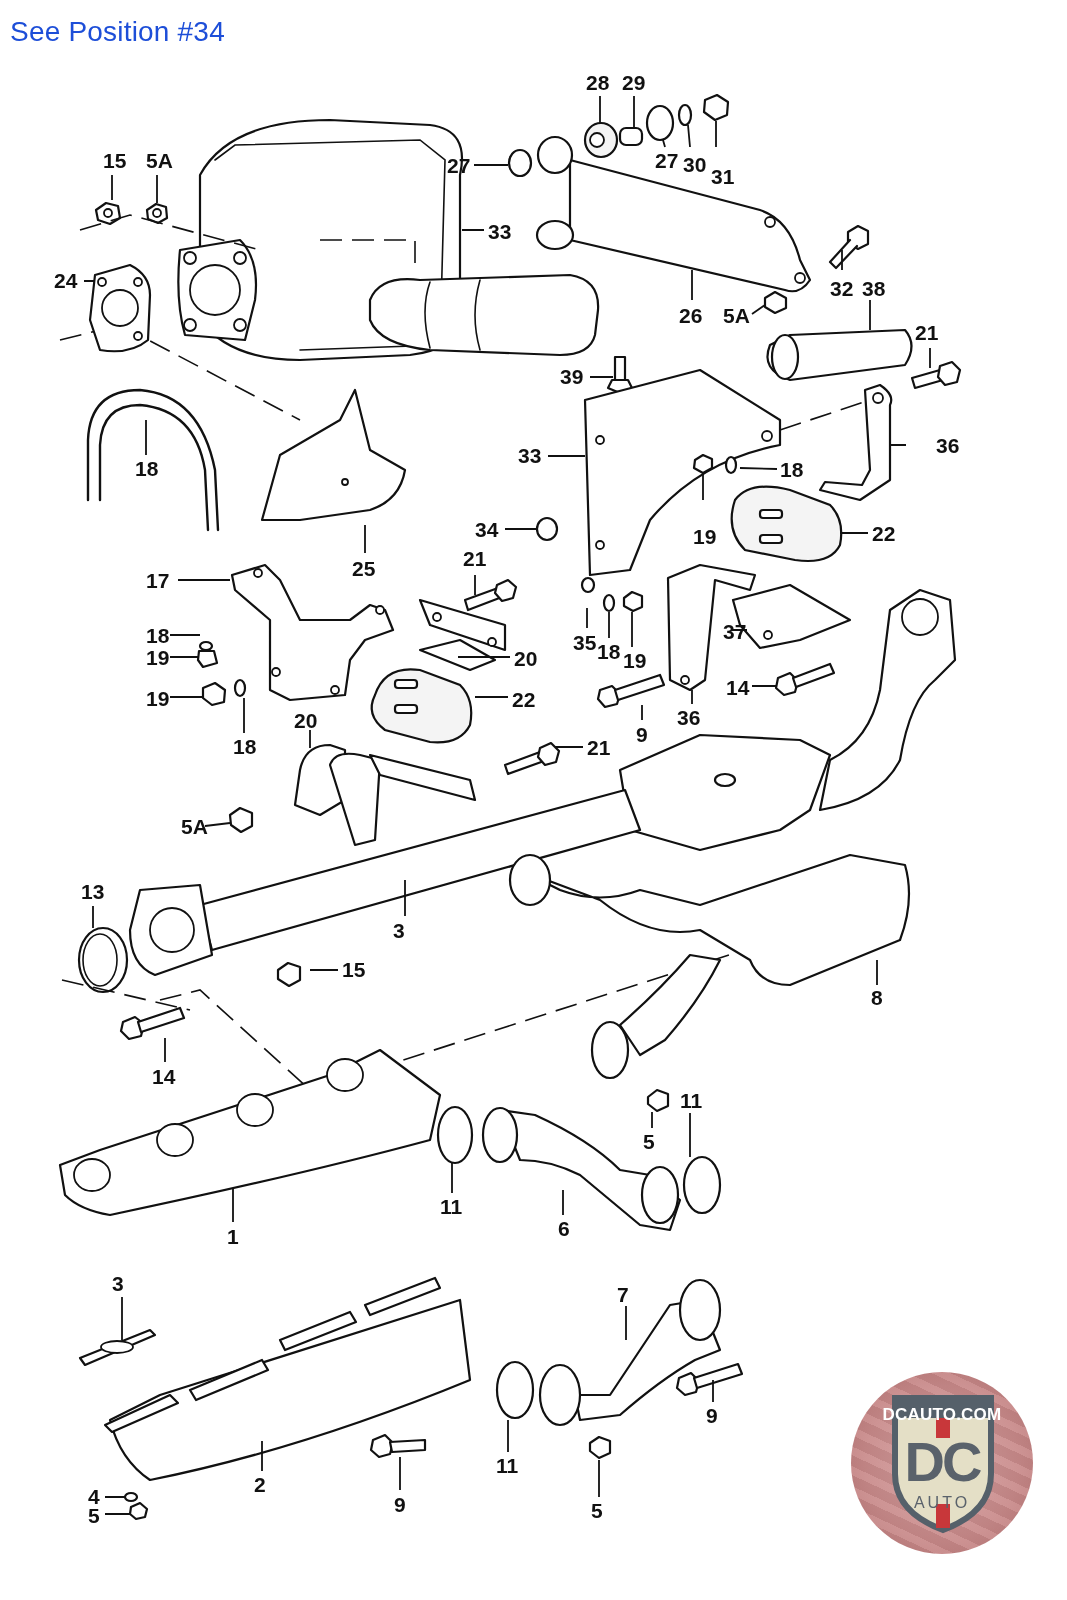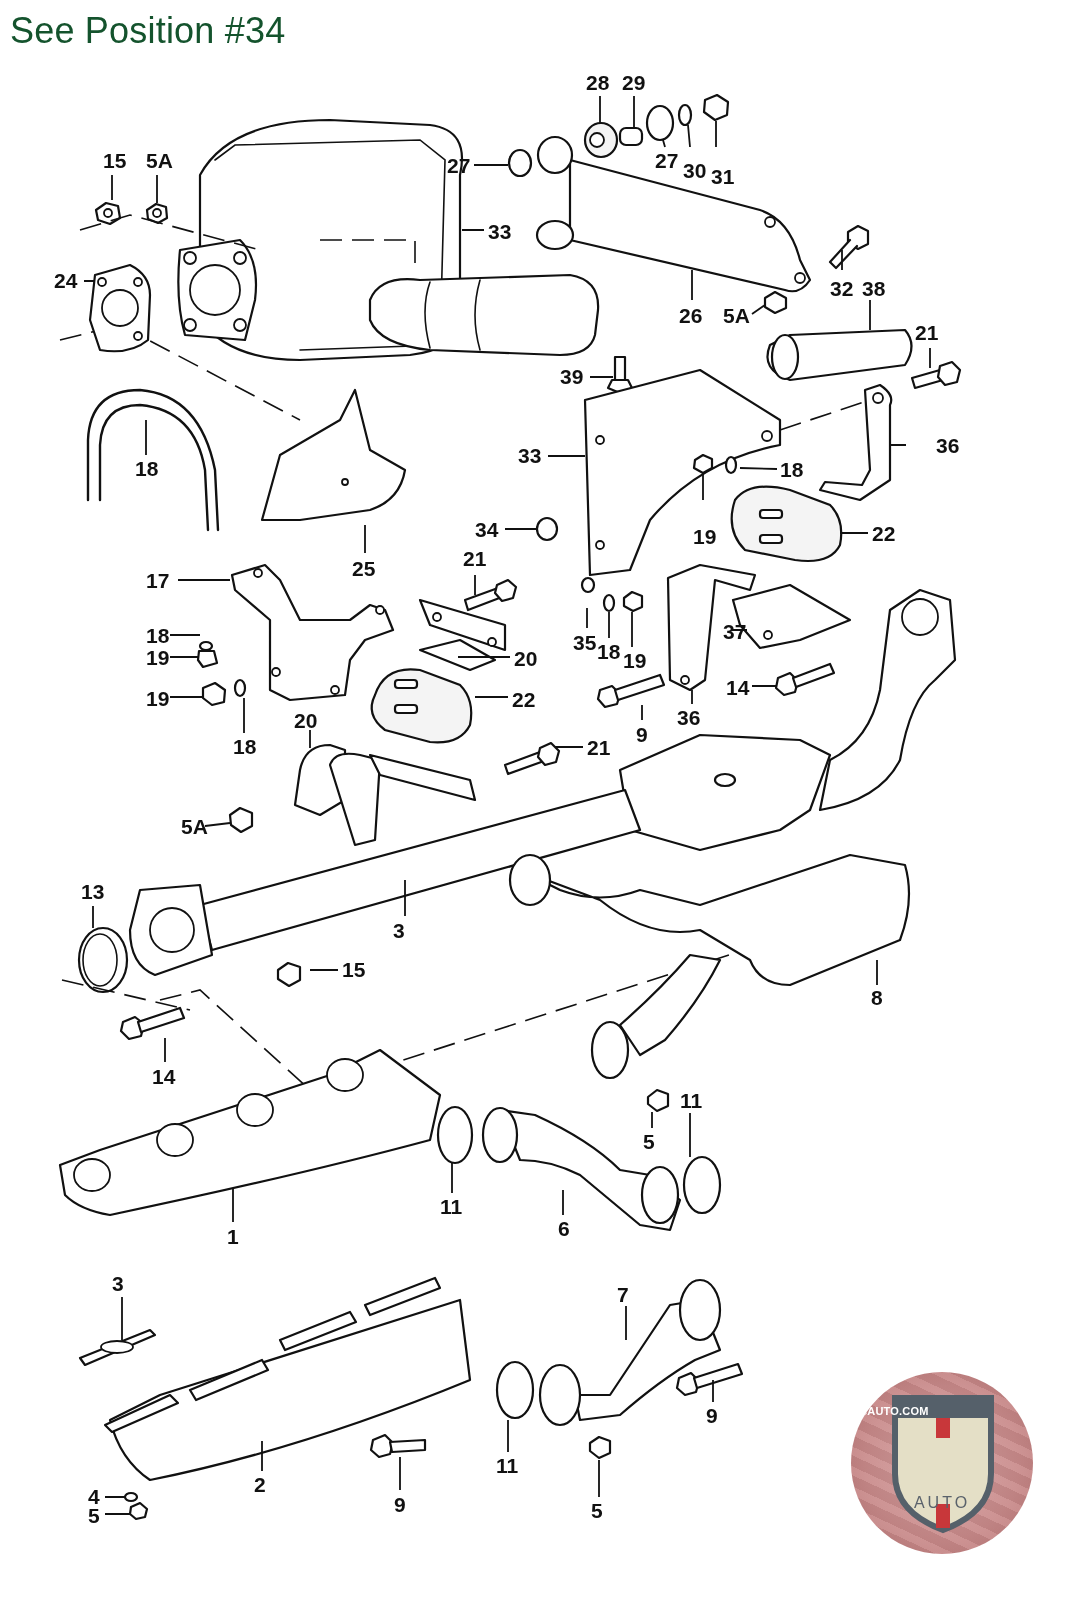--- a/index.html
+++ b/index.html
@@ -1,29 +1,29 @@
 <!DOCTYPE html>
 <html><head>
 <meta charset="utf-8">
 <style>
   html, body { margin:0; padding:0; background:#ffffff; }
   body { width:1067px; height:1600px; position:relative; overflow:hidden; font-family:"Liberation Sans", sans-serif; }
-  .title { position:absolute; left:10px; top:10px; font-size:36px; color:#14532d; letter-spacing:0.2px; }
+  .title { position:absolute; left:10px; top:16px; font-size:28px; color:#1d4ed8; letter-spacing:0.2px; }
   svg.diagram { position:absolute; left:0; top:0; width:1067px; height:1600px; }
   .part { fill:#ffffff; stroke:#111; stroke-width:2.2; stroke-linejoin:round; stroke-linecap:round; }
   .thin { fill:none; stroke:#111; stroke-width:1.6; stroke-linecap:round; }
   .dash { fill:none; stroke:#111; stroke-width:1.6; stroke-dasharray:22 10; }
   .leader { stroke:#111; stroke-width:1.8; fill:none; }
   .hole { fill:#fff; stroke:#111; stroke-width:1.8; }
   .foam { fill:#f4f4f4; stroke:#111; stroke-width:2.2; }
   .label { position:absolute; font-family:"Liberation Sans", sans-serif; font-weight:bold; font-size:21px; color:#111; line-height:1; white-space:nowrap; }
   .logo { position:absolute; left:851px; top:1372px; width:182px; height:182px; border-radius:50%; background:radial-gradient(circle at 50% 50%, #d4a0a0 0%, #c98a8a 60%, #b97575 100%); overflow:hidden; }
   .logo .stripes { position:absolute; inset:0; background:repeating-linear-gradient(25deg, rgba(255,255,255,0.08) 0 8px, rgba(0,0,0,0.05) 8px 18px); }
   .shield { position:absolute; left:40px; top:22px; width:104px; height:140px; }
-  .logo-top { position:absolute; left:0; width:182px; top:33px; text-align:left; font-weight:bold; font-size:11px; color:#ffffff; letter-spacing:0.2px; }
+  .logo-top { position:absolute; left:0; width:182px; top:33px; text-align:center; font-weight:bold; font-size:17px; color:#ffffff; letter-spacing:0.2px; }
   .logo-dc { position:absolute; left:0; width:182px; top:62px; text-align:center; font-weight:bold; font-size:56px; color:#5a626b; letter-spacing:-3px; line-height:1; }
   .logo-auto { position:absolute; left:0; width:182px; top:122px; text-align:center; font-size:16px; color:#5a626b; letter-spacing:3px; }
 </style>
 </head>
 <body>
 
 <div class="title">See Position #34</div>
 
 <svg class="diagram" viewBox="0 0 1067 1600">
 
@@ -284,21 +284,21 @@
 </svg>
 
 <div class="label" style="left:103px;top:150px">15</div>
 <div class="label" style="left:146px;top:150px">5A</div>
 <div class="label" style="left:54px;top:270px">24</div>
 <div class="label" style="left:488px;top:221px">33</div>
 <div class="label" style="left:447px;top:155px">27</div>
 <div class="label" style="left:586px;top:72px">28</div>
 <div class="label" style="left:622px;top:72px">29</div>
 <div class="label" style="left:655px;top:150px">27</div>
-<div class="label" style="left:683px;top:160px">30</div>
+<div class="label" style="left:683px;top:154px">30</div>
 <div class="label" style="left:711px;top:166px">31</div>
 <div class="label" style="left:679px;top:305px">26</div>
 <div class="label" style="left:723px;top:305px">5A</div>
 <div class="label" style="left:830px;top:278px">32</div>
 <div class="label" style="left:862px;top:278px">38</div>
 <div class="label" style="left:560px;top:366px">39</div>
 <div class="label" style="left:915px;top:322px">21</div>
 <div class="label" style="left:135px;top:458px">18</div>
 <div class="label" style="left:518px;top:445px">33</div>
 <div class="label" style="left:780px;top:459px">18</div>
@@ -351,14 +351,15 @@
 
 <div class="logo">
   <div class="stripes"></div>
   <svg class="shield" viewBox="0 0 104 140">
     <path d="M4 4 L100 4 L100 80 Q100 118 52 136 Q4 118 4 80 Z" fill="#e4dfc6" stroke="#55606a" stroke-width="6"></path>
     <path d="M4 4 L100 4 L100 24 L4 24 Z" fill="#55606a"></path>
     <rect x="45" y="24" width="14" height="20" fill="#c8373a"></rect>
     <rect x="45" y="110" width="14" height="24" fill="#c8373a"></rect>
   </svg>
   <div class="logo-top">DCAUTO.COM</div>
+  <div class="logo-dc">DC</div>
   <div class="logo-auto">AUTO</div>
 </div>
 
 </body></html>

